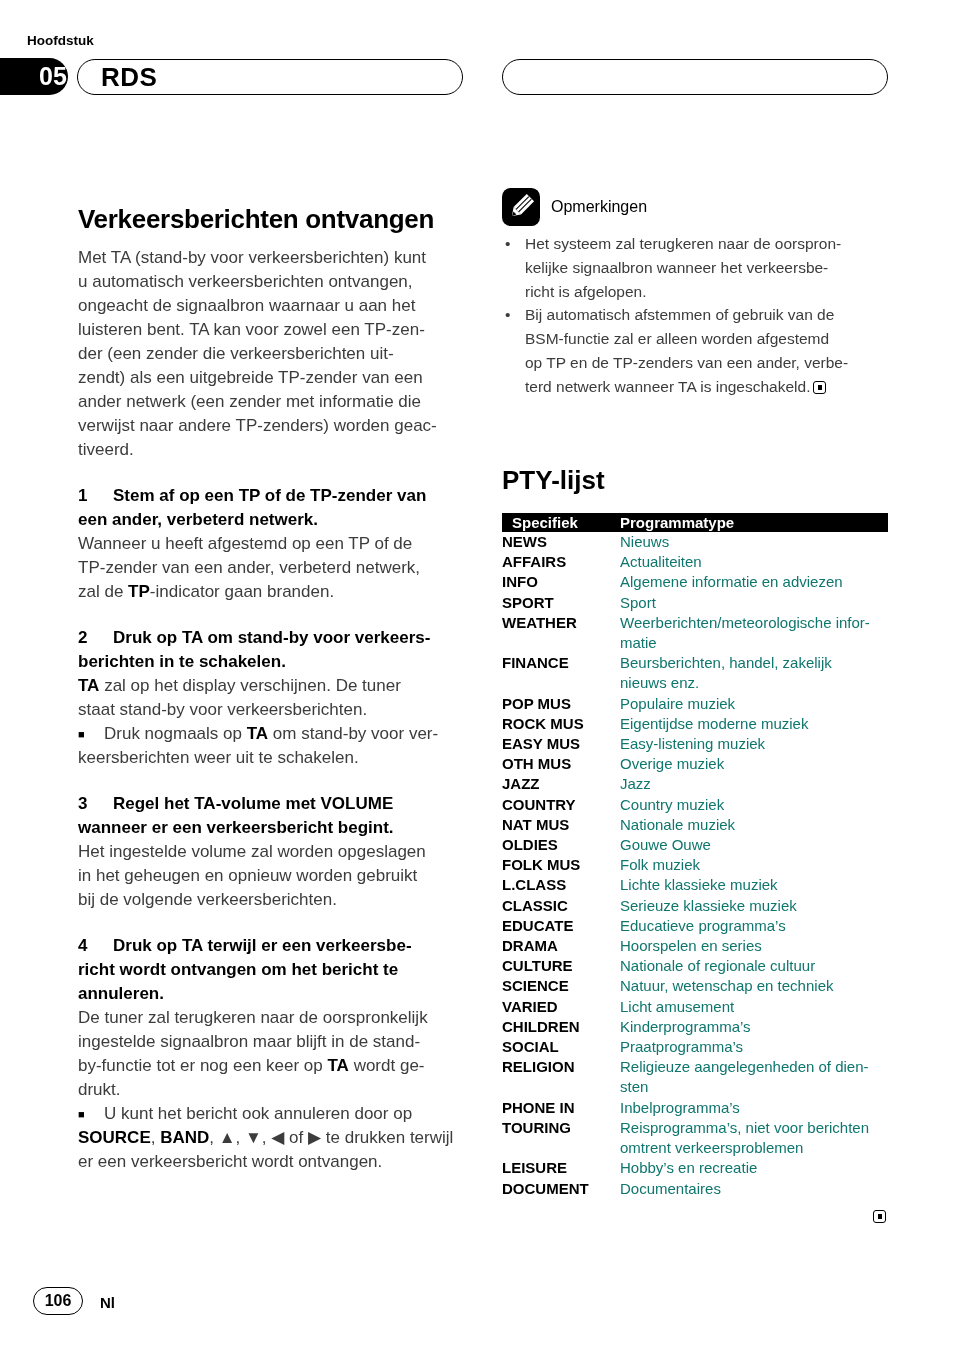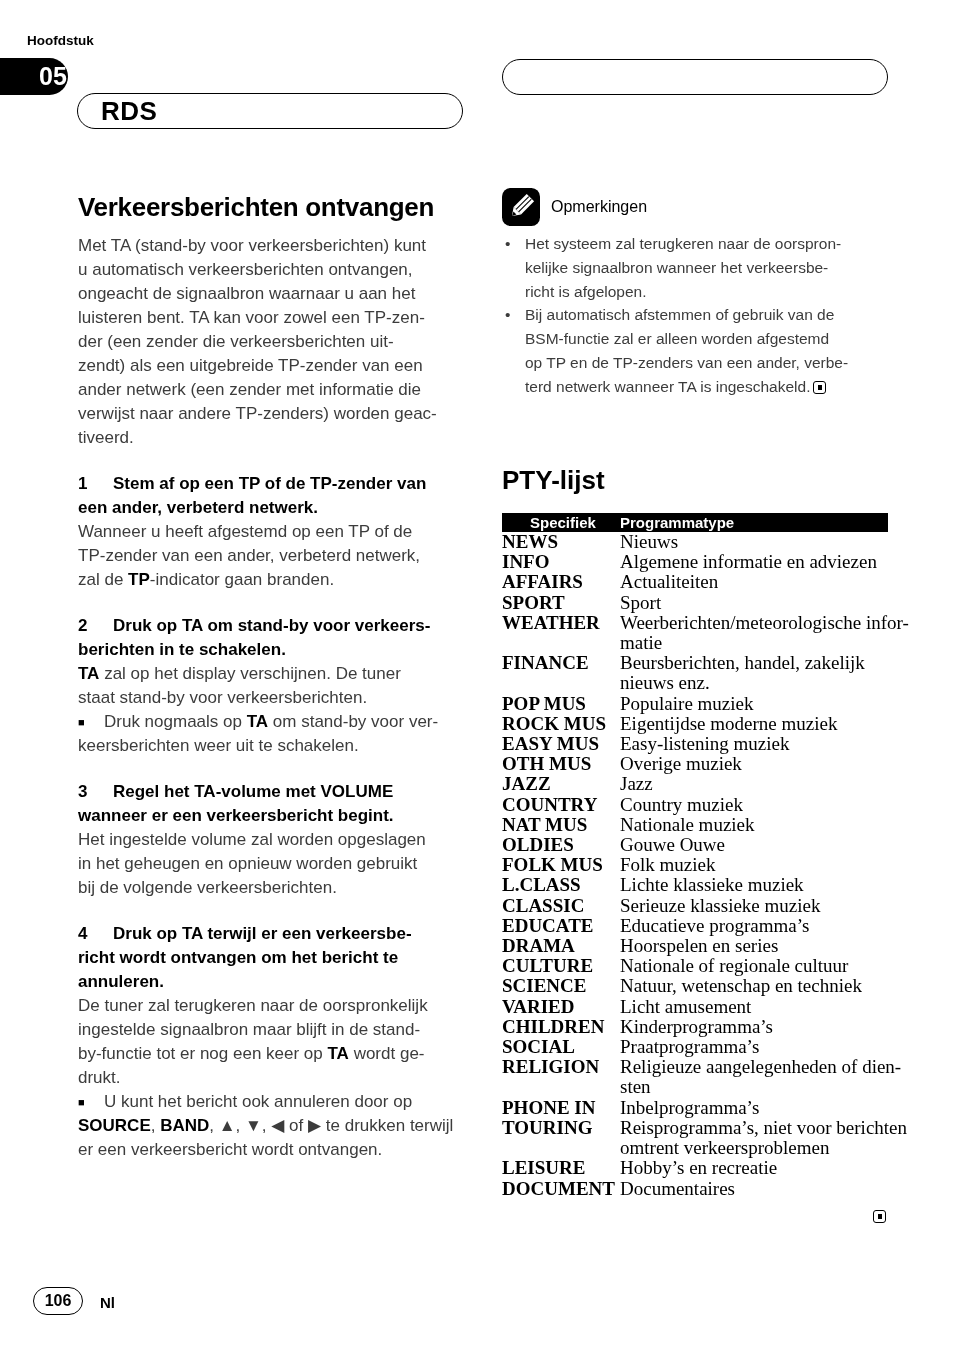--- a/index.html
+++ b/index.html
@@ -10,24 +10,24 @@
   }
   
   .chapter-label { position:absolute; left:27px; top:33px; font-size:13.5px; font-weight:bold; }
   .chapter-badge {
     position:absolute; left:0; top:58px; width:68px; height:37px; background:#000;
     border-radius:0 19px 19px 0; color:#fff; font-weight:bold; font-size:25px;
     display:flex; align-items:center; justify-content:center; padding-right:6px;padding-left:44px;
   }
   .tab { position:absolute; top:59px; height:36px; border:1.5px solid #000; border-radius:18px; }
   .tab-rds { left:77px; width:386px; display:flex; align-items:center; padding-left:23px;
-    font-size:26px; font-weight:bold; letter-spacing:0.5px;margin-top:34px; }
+    font-size:26px; font-weight:bold; letter-spacing:0.5px; }
   .tab-empty { left:502px; width:386px; }
   
-  .col-left  { position:absolute; left:78px;  top:192px; width:386px; font-size:17px; line-height:24px; color:#3c3c3c; }
+  .col-left  { position:absolute; left:78px;  top:204px; width:386px; font-size:17px; line-height:24px; color:#3c3c3c; }
   .col-right { position:absolute; left:502px; top:188px; width:386px; }
   .section-title { font-size:26px; line-height:30px; font-weight:bold; color:#000;
     letter-spacing:-0.3px; white-space:nowrap; margin-bottom:12px; }
   .bodytext span, .step-text, .bullet-text, .note-text { white-space:nowrap; }
   b { color:#000; }
   .step { margin-top:22px; }
   .step-head { font-weight:bold; color:#000; }
   .step-num { display:inline-block; width:35px; white-space:nowrap; }
   .bullet-marker { display:inline-block; width:26px; font-size:11px; vertical-align:1px; color:#000; white-space:nowrap; }
   
@@ -39,24 +39,24 @@
   .note-marker { position:absolute; left:3px; top:0; }
   .end-marker { display:inline-block; width:13px; height:13px; border:1px solid #000;
     border-radius:3px; position:relative; vertical-align:-2px; margin-left:3px; background:#fff; }
   .end-marker::after { content:""; position:absolute; left:3.5px; top:3.5px; width:4.5px; height:4.5px; background:#000; }
   
   .pty-section { position:absolute; left:502px; top:464px; width:386px; }
   .pty-title { font-size:26px; line-height:33px; font-weight:bold; color:#000; }
   table.pty { width:386px; margin-top:16px; border-collapse:collapse; table-layout:fixed; }
   table.pty th { background:#000; color:#fff; font-size:15px; font-weight:bold; text-align:left;
     height:19px; padding:0; vertical-align:middle; }
-  table.pty th.c1 { padding-left:28px; }
-  table.pty td { font-size:19px; line-height:20.2px; vertical-align:top; padding:0;font-family:Liberation Serif, serif; }
+  table.pty th.c1 { padding-left:10px; }
+  table.pty td { font-size:15px; line-height:20.2px; vertical-align:top; padding:0; }
   td.pty-code { font-weight:bold; color:#000; padding-left:10px; white-space:nowrap; }
-  td.pty-desc { color:#000000; white-space:pre; }
+  td.pty-desc { color:#0f766e; white-space:pre; }
   .table-end { text-align:right; margin-top:8px; padding-right:2px; }
   
   .page-num { position:absolute; left:33px; top:1287px; width:50px; height:28px;
     border:1.5px solid #000; border-radius:14px; display:flex; align-items:center;
     justify-content:center; font-size:16px; font-weight:bold; }
   .lang { position:absolute; left:100px; top:1294px; font-size:15px; font-weight:bold; }
 </style>
 </head>
 <body>
 
@@ -130,27 +130,27 @@
         </tr>
       </thead>
       <tbody>
 
           <tr>
             <td class="pty-code">NEWS</td>
             <td class="pty-desc">Nieuws</td>
           </tr>
 
           <tr>
+            <td class="pty-code">AFFAIRS</td>
+            <td class="pty-desc">Actualiteiten</td>
+          </tr>
+
+          <tr>
             <td class="pty-code">INFO</td>
             <td class="pty-desc">Algemene informatie en adviezen</td>
-          </tr>
-
-          <tr>
-            <td class="pty-code">AFFAIRS</td>
-            <td class="pty-desc">Actualiteiten</td>
           </tr>
 
           <tr>
             <td class="pty-code">SPORT</td>
             <td class="pty-desc">Sport</td>
           </tr>
 
           <tr>
             <td class="pty-code">WEATHER</td>
             <td class="pty-desc">Weerberichten/meteorologische infor-

